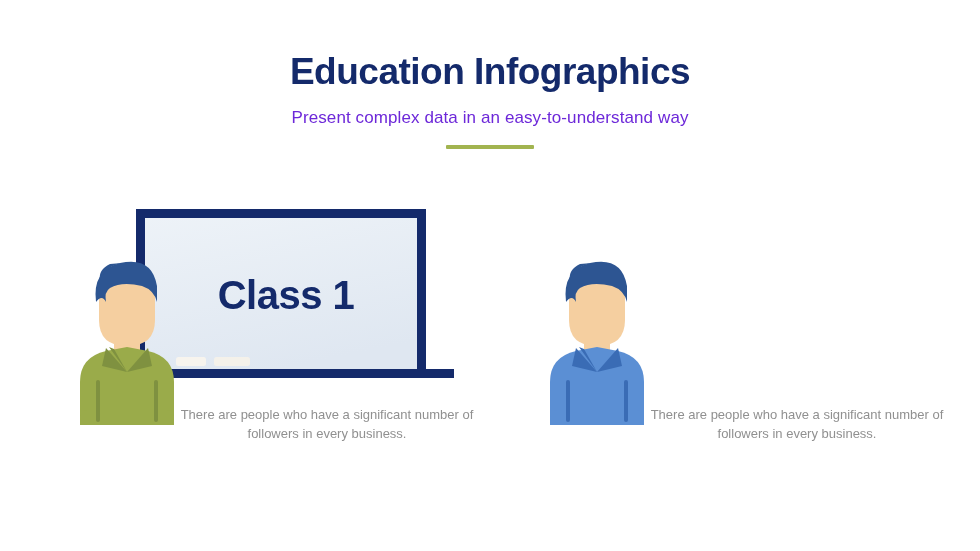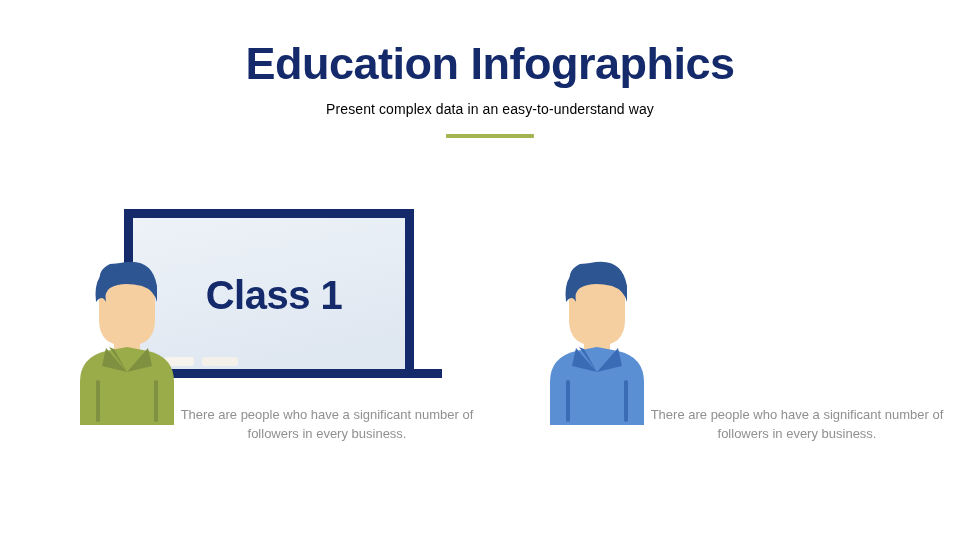--- a/index.html
+++ b/index.html
@@ -24,30 +24,30 @@
 
   
   .header {
     position: absolute;
     top: 36px;
     left: 0;
     width: 980px;
     text-align: center;
   }
   .title {
-    font-size: 45px;
+    font-size: 37px;
     font-weight: bold;
     color: #142a6b;
     letter-spacing: -0.5px;
     line-height: 1.08;
-    margin: 4px;
+    margin: 16px;
   }
   .subtitle {
-    font-size: 14px;
-    color: #000000;
+    font-size: 17px;
+    color: #6d28d9;
     margin: 12px 0 0 0;
     letter-spacing: 0.1px;
   }
   .divider {
     width: 88px;
     height: 4px;
     background: #a2b450;
     margin: 17px auto 0 auto;
     border-radius: 1px;
   }
@@ -66,21 +66,21 @@
     width: 420px;
     height: 300px;
   }
   .column-left  { left: 62px; }
   .column-right { left: 532px; }
 
   
   .board-wrap {
     position: absolute;
     top: 0;
-    left: 2px;
+    left: 14px;
     width: 420px;
     height: 185px;
   }
   .board-svg { display: block; }
 
   .board-label {
     position: absolute;
     top: 68px;
     left: 60px;
     width: 300px;

